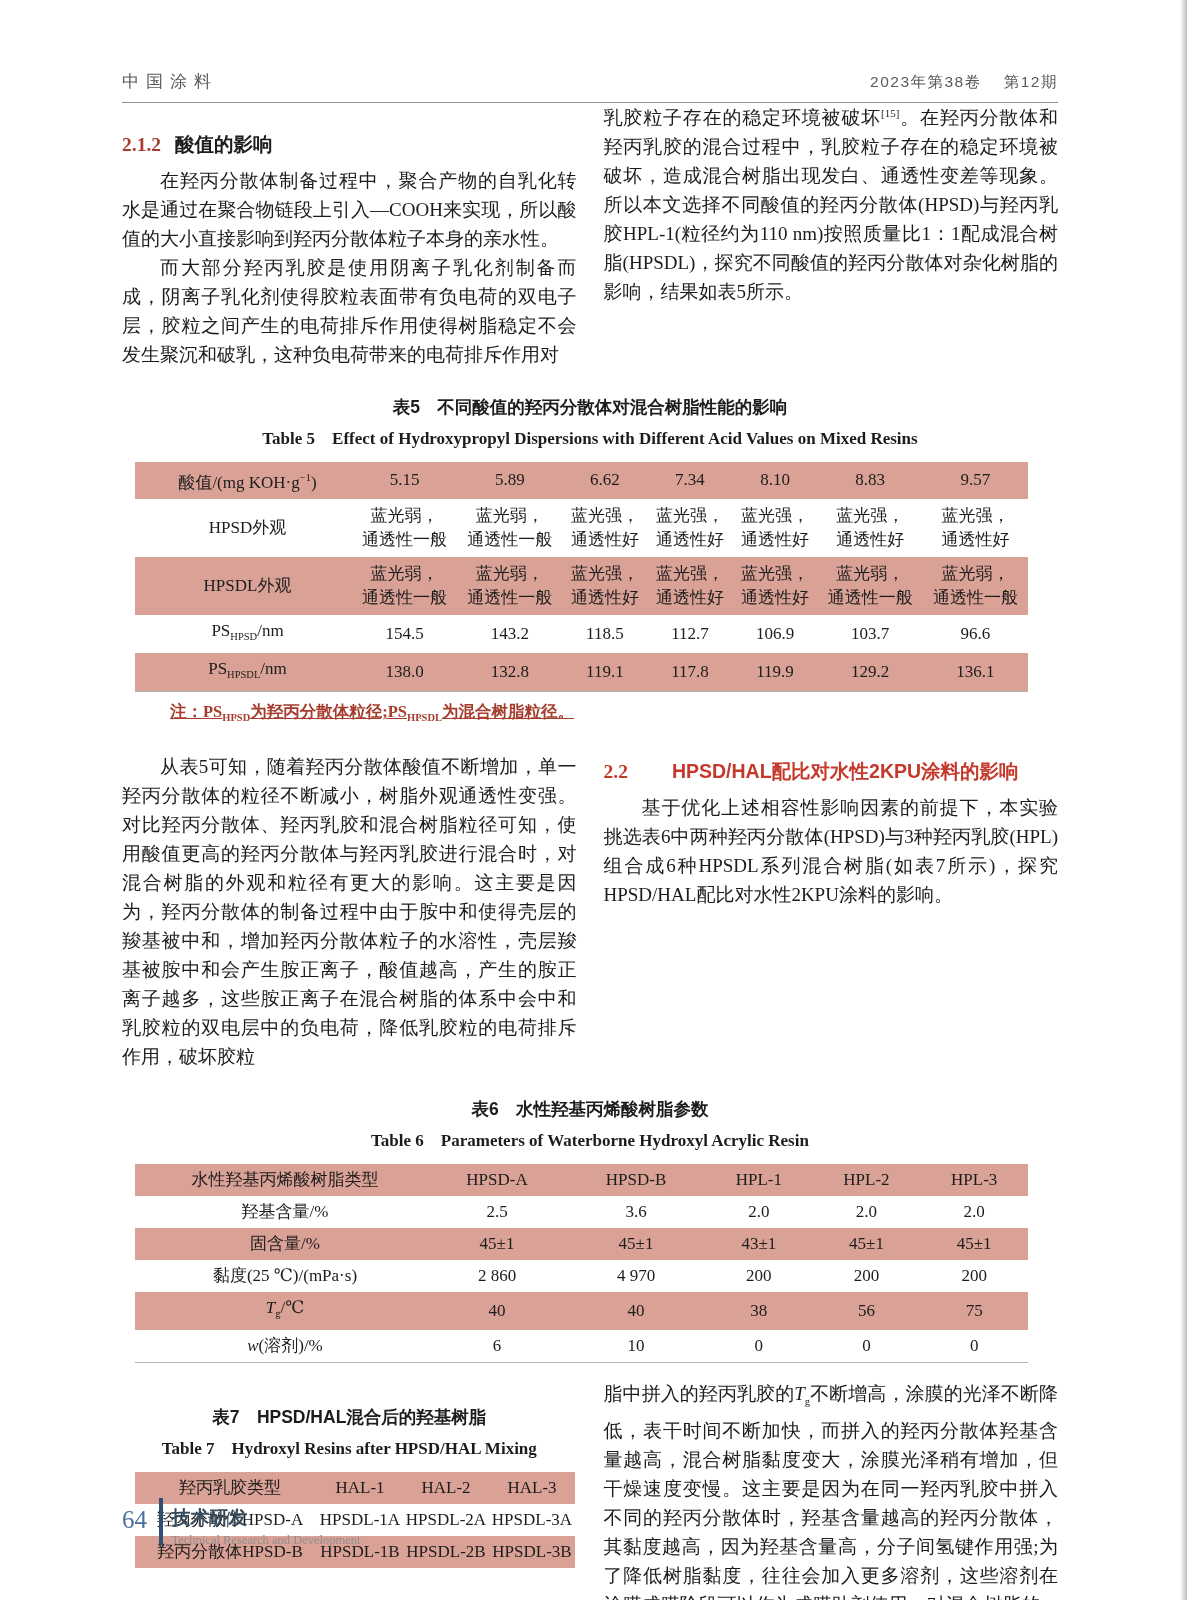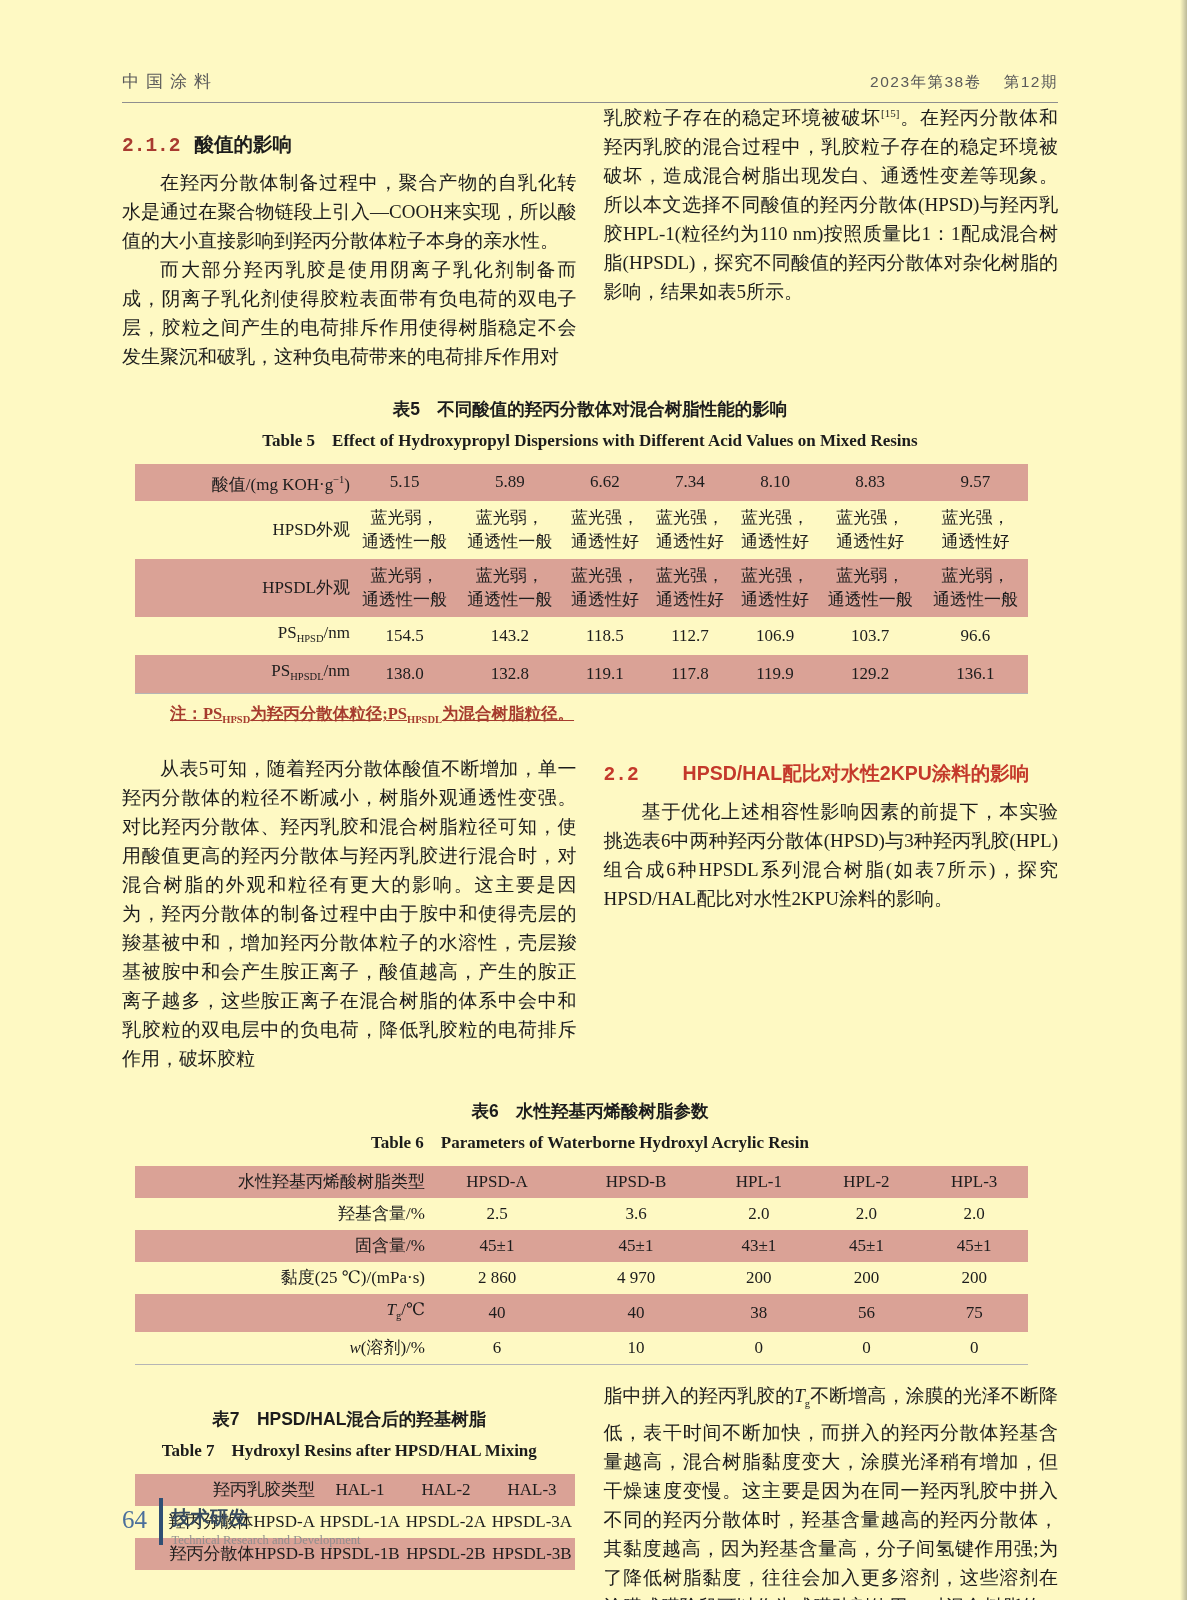--- a/index.html
+++ b/index.html
@@ -1,46 +1,46 @@
 <!DOCTYPE html>
 <html><head>
 <meta charset="utf-8">
 <style>
   html,body{margin:0;padding:0;background:#e8e8e8;}
-  .page{width:1187px;height:1600px;position:relative;background:#fef9c3;overflow:hidden;
+  .page{width:1187px;height:1600px;position:relative;background:#ffffff;overflow:hidden;
         font-family:"Liberation Serif","DejaVu Serif",serif;color:#1c1c1c;}
   .content{padding:70px 129px 0 122px;}
   
   .pagehead{display:flex;justify-content:space-between;align-items:flex-end;
             border-bottom:1.5px solid #8f8f8f;padding-bottom:9px;color:#5a5a5a;}
   .journal{font-size:17px;letter-spacing:7px;font-family:"Liberation Sans",sans-serif;}
   .issue{font-size:15.5px;letter-spacing:1.5px;font-family:"Liberation Sans",sans-serif;}
   .issue .gap{display:inline-block;width:22px;}
   
   .two-col{display:grid;grid-template-columns:1fr 1fr;column-gap:27px;}
   .col{min-width:0;}
   p.body{font-size:19px;line-height:29px;text-align:justify;margin:0;text-indent:2em;}
   p.noindent{text-indent:0;}
   sup.ref{font-size:11px;line-height:0;}
   
-  .h-num{font-family:Liberation Mono, monospace;font-weight:bold;}
+  .h-num{font-family:Liberation Serif, serif;font-weight:bold;}
   .sec-head{font-size:19.5px;font-weight:bold;font-family:"Liberation Sans",sans-serif;
             margin:28px 0 8px 0;line-height:27px;}
   .sec-head .title{color:#1c1c1c;margin-left:14px;}
   .sec-head-red{color:#c4392b;margin:6px 0 8px 0;}
   .sec-head-red .title{color:#c4392b;margin-left:12px;padding-left:32px;}
   
   .tbl-caption-cn{text-align:center;font-weight:bold;font-size:17.5px;
                   font-family:"Liberation Sans",sans-serif;margin-top:26px;}
   .tbl-caption-en{text-align:center;font-weight:bold;font-size:17px;
                   font-family:"Liberation Serif",serif;margin-top:8px;}
   table{border-collapse:collapse;font-size:17px;margin-top:12px;}
   .tbl-full{width:893px;margin-left:13px;border-bottom:1.5px solid #b5b5b5;}
   td{text-align:center;padding:5px 2px;line-height:22px;vertical-align:middle;}
-  td.lbl{text-align:right;padding-left:10px;white-space:nowrap;margin-left:40px;}
+  td.lbl{text-align:center;padding-left:10px;white-space:nowrap;margin-left:40px;}
   tr.shade{background:#daa296;}
   td.two-line{white-space:pre-line;line-height:24px;padding:5px 2px;}
   sub.sm,sup.sm{font-size:10.5px;}
   .tbl5 td.lbl{width:205px;}
   .tbl6 td.lbl{width:280px;}
   .tbl-note{color:#a63c2e;font-size:16.5px;margin:9px 0 0 48px;font-weight:bold;text-decoration:underline;}
   .tbl7{width:440px;margin-left:13px;}
   .tbl7 td.lbl{width:170px;}
   
   .footer{position:absolute;left:122px;top:1496px;display:flex;align-items:flex-start;}

